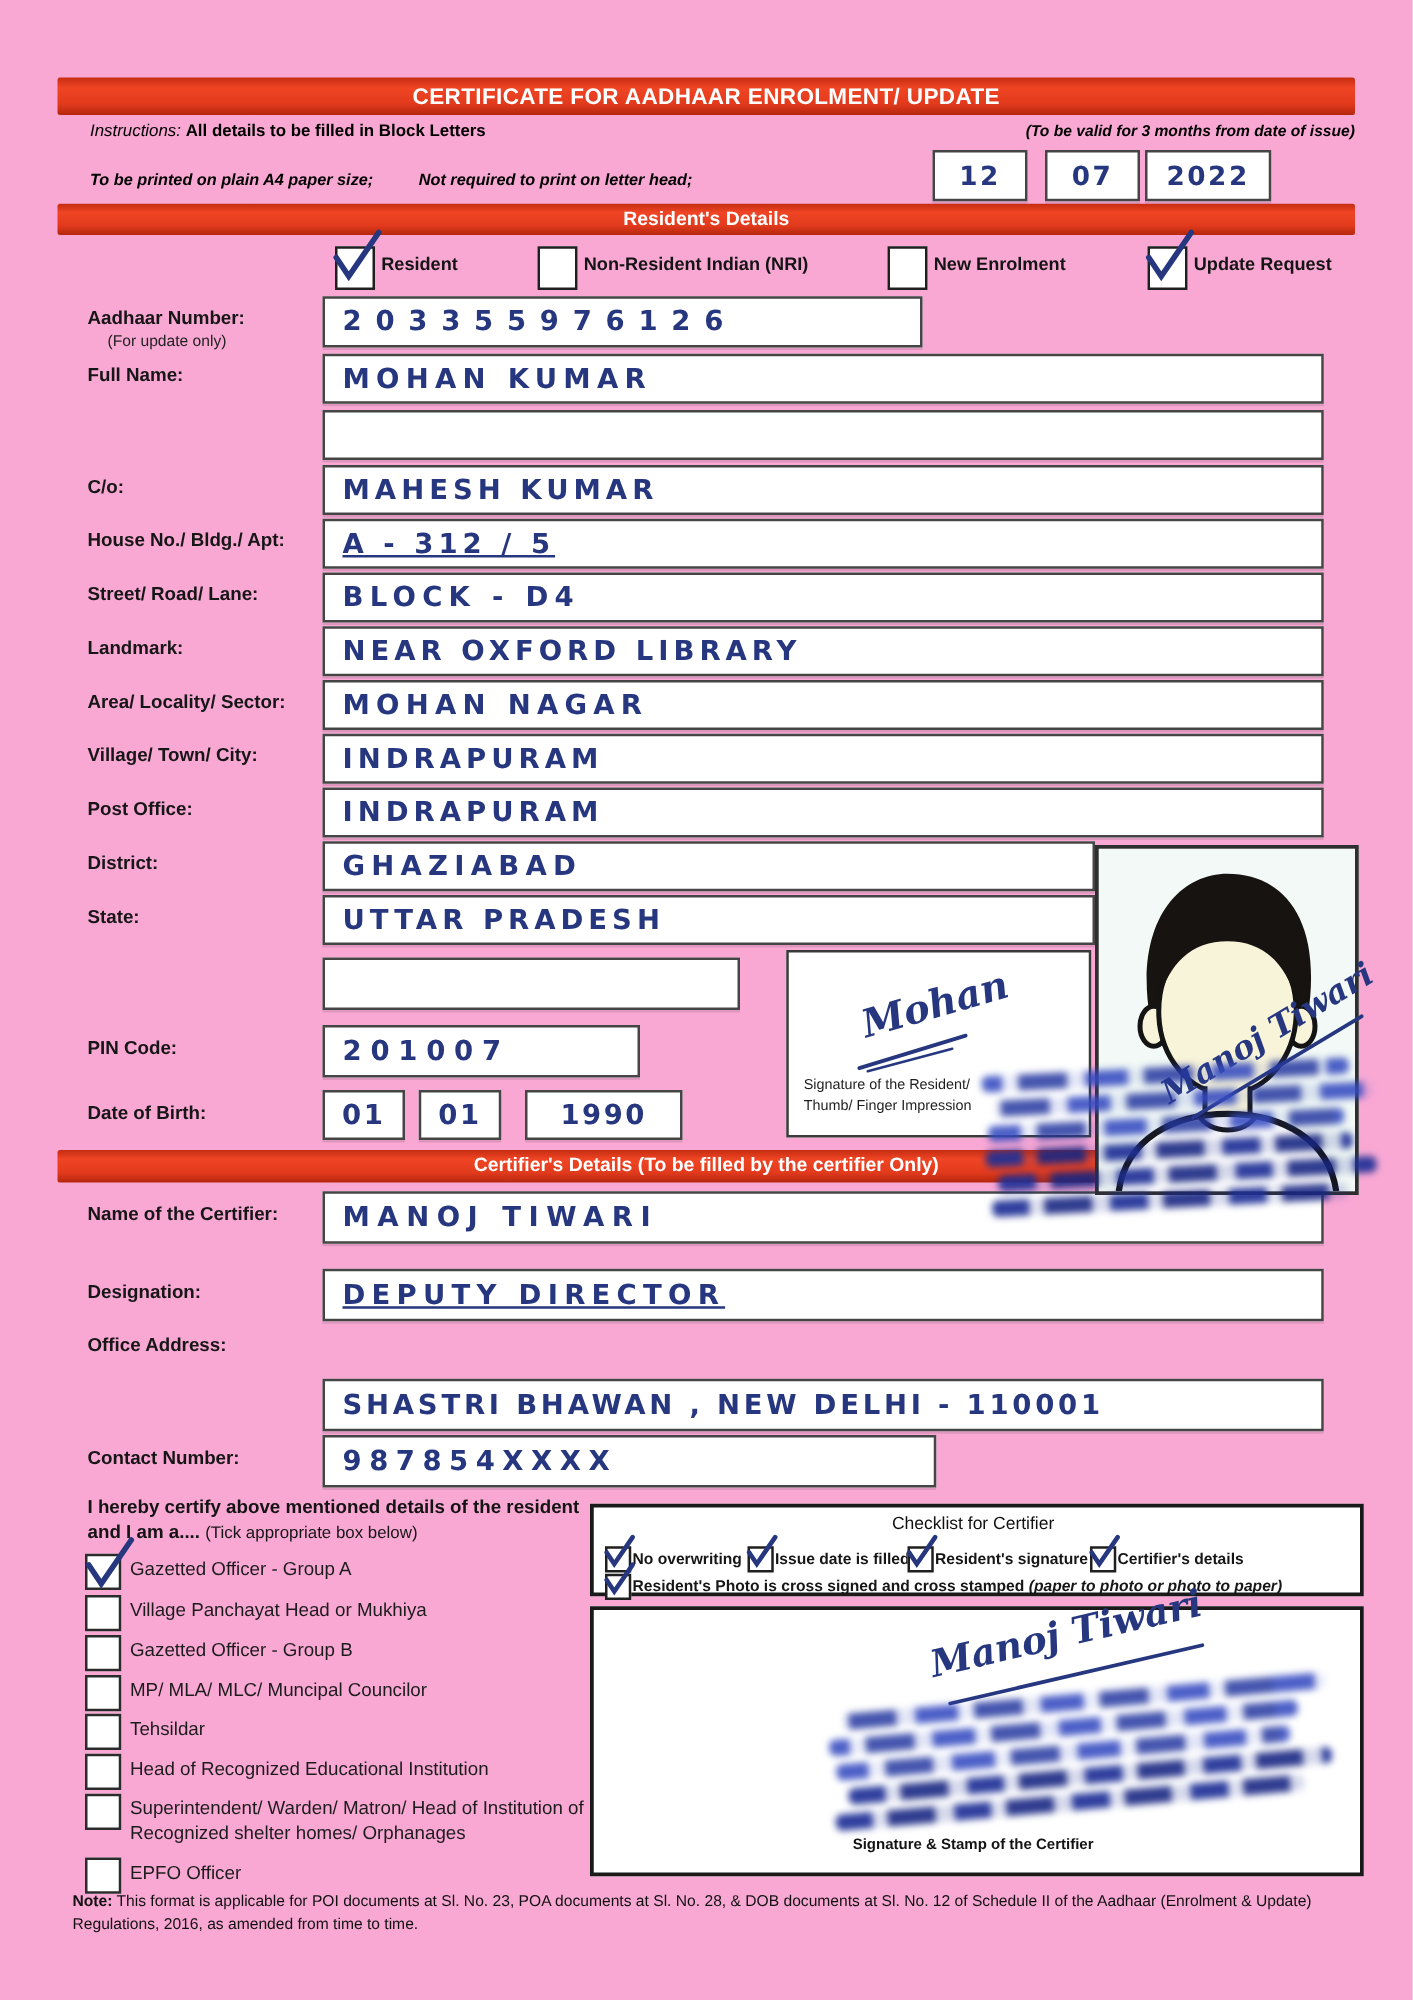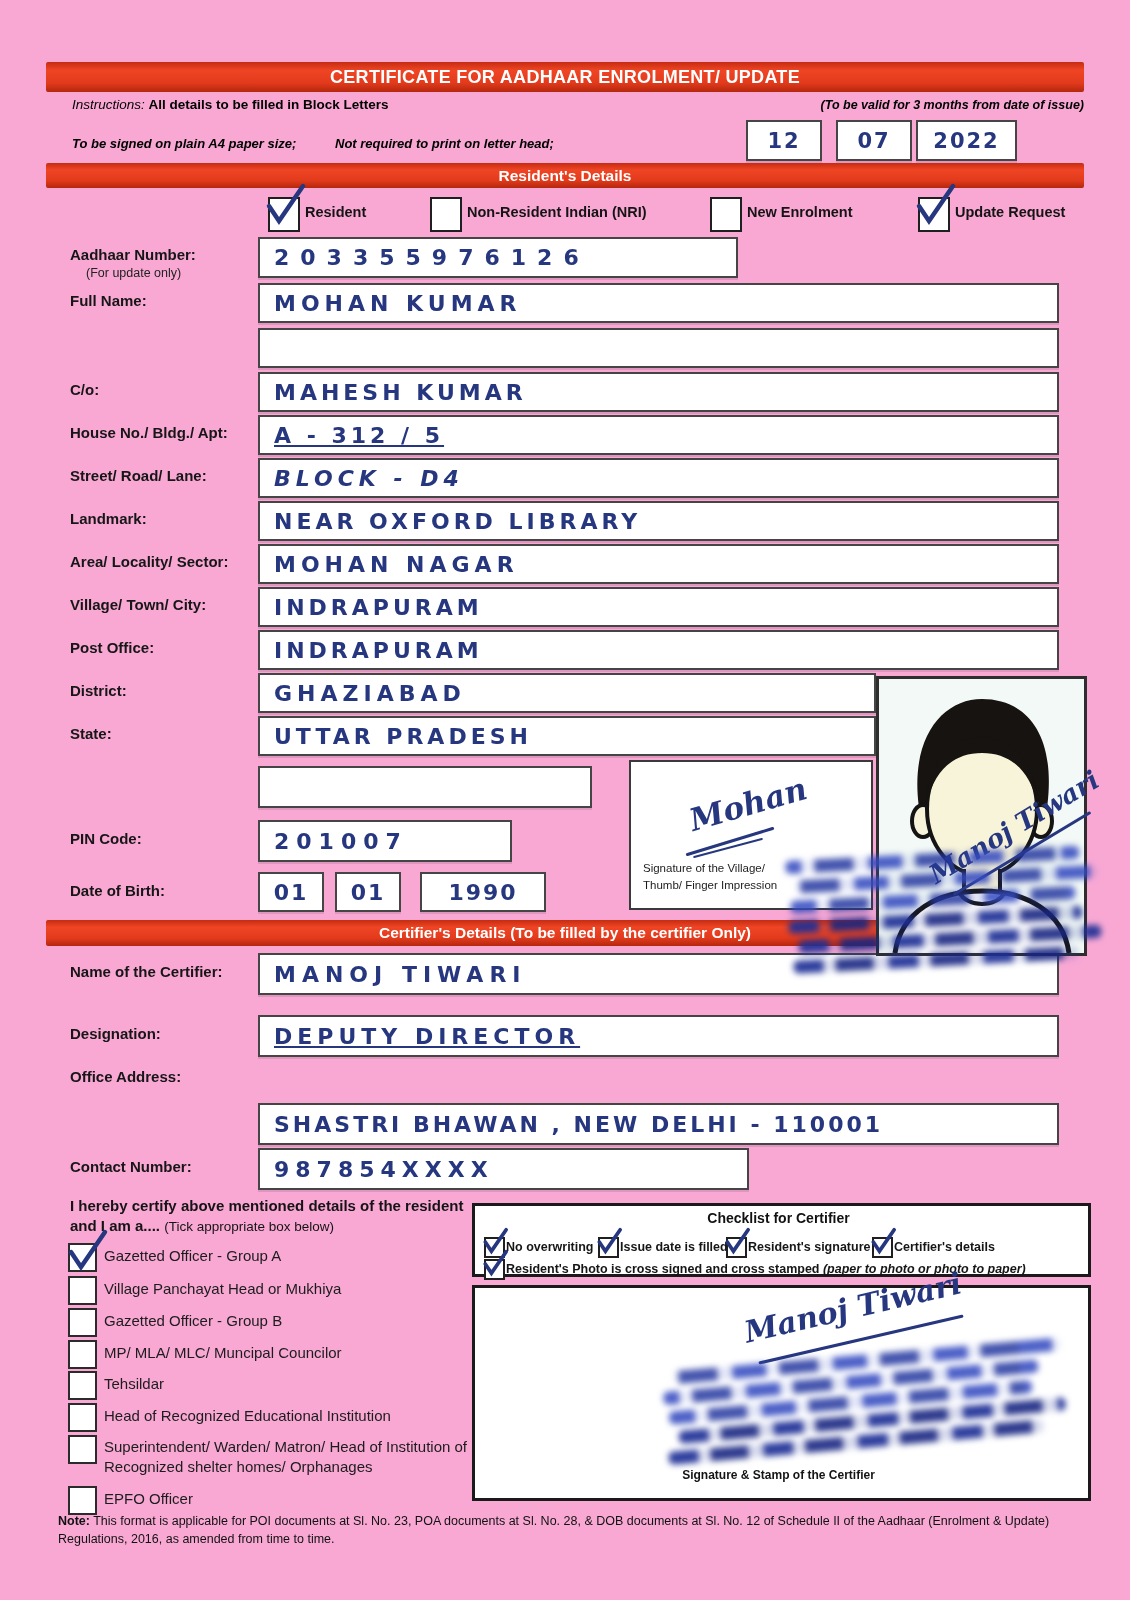--- a/index.html
+++ b/index.html
@@ -56,21 +56,21 @@
 <div class="page">
 
   <div class="banner b1">CERTIFICATE FOR AADHAAR ENROLMENT/ UPDATE</div>
 
   <div style="position:absolute;left:72px;top:97px;font-size:13.5px;">
     <span class="ital">Instructions:</span>
     <b> </b><b>All details to be filled in Block Letters</b>
   </div>
   <div class="ital" style="position:absolute;left:780px;top:98px;width:304px;text-align:right;font-size:12.5px;font-weight:bold;">(To be valid for 3 months from date of issue)</div>
 
-  <div class="ital" style="position:absolute;left:72px;top:136px;font-size:13px;font-weight:bold;">To be signed on plain A4 paper size;</div>
+  <div class="ital" style="position:absolute;left:72px;top:136px;font-size:13px;font-weight:bold;">To be printed on plain A4 paper size;</div>
   <div class="ital" style="position:absolute;left:335px;top:136px;font-size:13px;font-weight:bold;">Not required to print on letter head;</div>
 
   <div class="ibox" style="left:746px;top:120px;width:72px;height:37px;">
     <div class="hv hvc" style="font-size:21px;">12</div>
   </div>
   <div class="ibox" style="left:836px;top:120px;width:72px;height:37px;text-decoration:underline;">
     <div class="hv hvc" style="font-size:21px;">07</div>
   </div>
   <div class="ibox" style="left:916px;top:120px;width:97px;height:37px;">
     <div class="hv hvc" style="font-size:21px;">2022</div>
@@ -115,21 +115,21 @@
     <div class="hv" style="letter-spacing:4px;">MAHESH KUMAR</div>
   </div>
 
   <div class="lbl" style="top:424px;">House No./ Bldg./ Apt:</div>
   <div class="ibox" style="left:258px;top:415px;width:797px;height:36px;">
     <div class="hv" style="letter-spacing:4px;text-decoration:underline;">A - 312 / 5</div>
   </div>
 
   <div class="lbl" style="top:467px;">Street/ Road/ Lane:</div>
   <div class="ibox" style="left:258px;top:458px;width:797px;height:36px;">
-    <div class="hv" style="letter-spacing:5px;font-style:italic;">BLOCK - D4</div>
+    <div class="hv" style="letter-spacing:5px;">BLOCK - D4</div>
   </div>
 
   <div class="lbl" style="top:510px;">Landmark:</div>
   <div class="ibox" style="left:258px;top:501px;width:797px;height:36px;">
     <div class="hv" style="letter-spacing:4px;">NEAR OXFORD LIBRARY</div>
   </div>
 
   <div class="lbl" style="top:553px;">Area/ Locality/ Sector:</div>
   <div class="ibox" style="left:258px;top:544px;width:797px;height:36px;">
     <div class="hv" style="letter-spacing:5px;">MOHAN NAGAR</div>
@@ -172,21 +172,21 @@
     <div class="hv hvc">01</div>
   </div>
   <div class="ibox" style="left:420px;top:872px;width:122px;height:36px;">
     <div class="hv hvc">1990</div>
   </div>
 
   <div class="sigbox"></div>
   <div class="sig" style="left:688px;top:786px;font-size:31px;transform:rotate(-16deg);">Mohan</div>
   <div class="sigline" style="left:684px;top:840px;width:92px;height:3px;transform:rotate(-17deg);"></div>
   <div class="sigline" style="left:692px;top:847px;width:72px;height:2px;transform:rotate(-15deg);"></div>
-  <div class="smallcap" style="left:643px;top:862px;">Signature of the Village/</div>
+  <div class="smallcap" style="left:643px;top:862px;">Signature of the Resident/</div>
   <div class="smallcap" style="left:643px;top:879px;">Thumb/ Finger Impression</div>
 
   <div class="photo">
     <svg viewBox="0 0 205 274" width="205" height="274">
       <rect width="205" height="274" fill="#f2f9f6"></rect>
       <path d="M44 150 C24 66 60 20 103 20 C150 20 184 60 164 152 C160 116 152 92 140 82 C118 64 88 64 66 82 C54 92 48 118 44 150 Z" fill="#171310"></path>
       <ellipse cx="44" cy="142" rx="11" ry="16" fill="#f8f4d9" stroke="#141414" stroke-width="4"></ellipse>
       <ellipse cx="162" cy="142" rx="11" ry="16" fill="#f8f4d9" stroke="#141414" stroke-width="4"></ellipse>
       <ellipse cx="103" cy="130" rx="55" ry="66" fill="#f8f4d9" stroke="#141414" stroke-width="4"></ellipse>
       <path d="M48 122 C50 84 70 60 103 58 C136 60 156 84 158 122 C150 92 132 74 103 74 C74 74 56 92 48 122 Z" fill="#171310"></path>
@@ -256,21 +256,21 @@
   <div class="cbr" style="top:1403px;"></div>
   <div class="rolelbl" style="top:1407px;">Head of Recognized Educational Institution</div>
 
   <div class="cbr" style="top:1435px;"></div>
   <div class="rolelbl" style="top:1437px;white-space:normal;width:400px;line-height:1.35;">Superintendent/ Warden/ Matron/ Head of Institution of Recognized shelter homes/ Orphanages</div>
 
   <div class="cbr" style="top:1486px;"></div>
   <div class="rolelbl" style="top:1490px;">EPFO Officer</div>
 
   <div class="chkbox"></div>
-  <div style="position:absolute;left:472px;top:1210px;width:613px;text-align:center;font-size:14px;font-weight:bold;color:#111;">Checklist for Certifier</div>
+  <div style="position:absolute;left:472px;top:1210px;width:613px;text-align:center;font-size:14px;font-weight:normal;color:#111;">Checklist for Certifier</div>
 
   <div class="cbs" style="left:484px;top:1237px;"></div>
   <svg class="tick30" style="left:481px;top:1226px;" viewBox="0 0 44 44">
       <path d="M7 26 L17 41 L41 6"></path>
     </svg>
   <div class="chklbl" style="left:506px;top:1240px;">No overwriting</div>
 
   <div class="cbs" style="left:598px;top:1237px;"></div>
   <svg class="tick30" style="left:595px;top:1226px;" viewBox="0 0 44 44">
       <path d="M7 26 L17 41 L41 6"></path>

